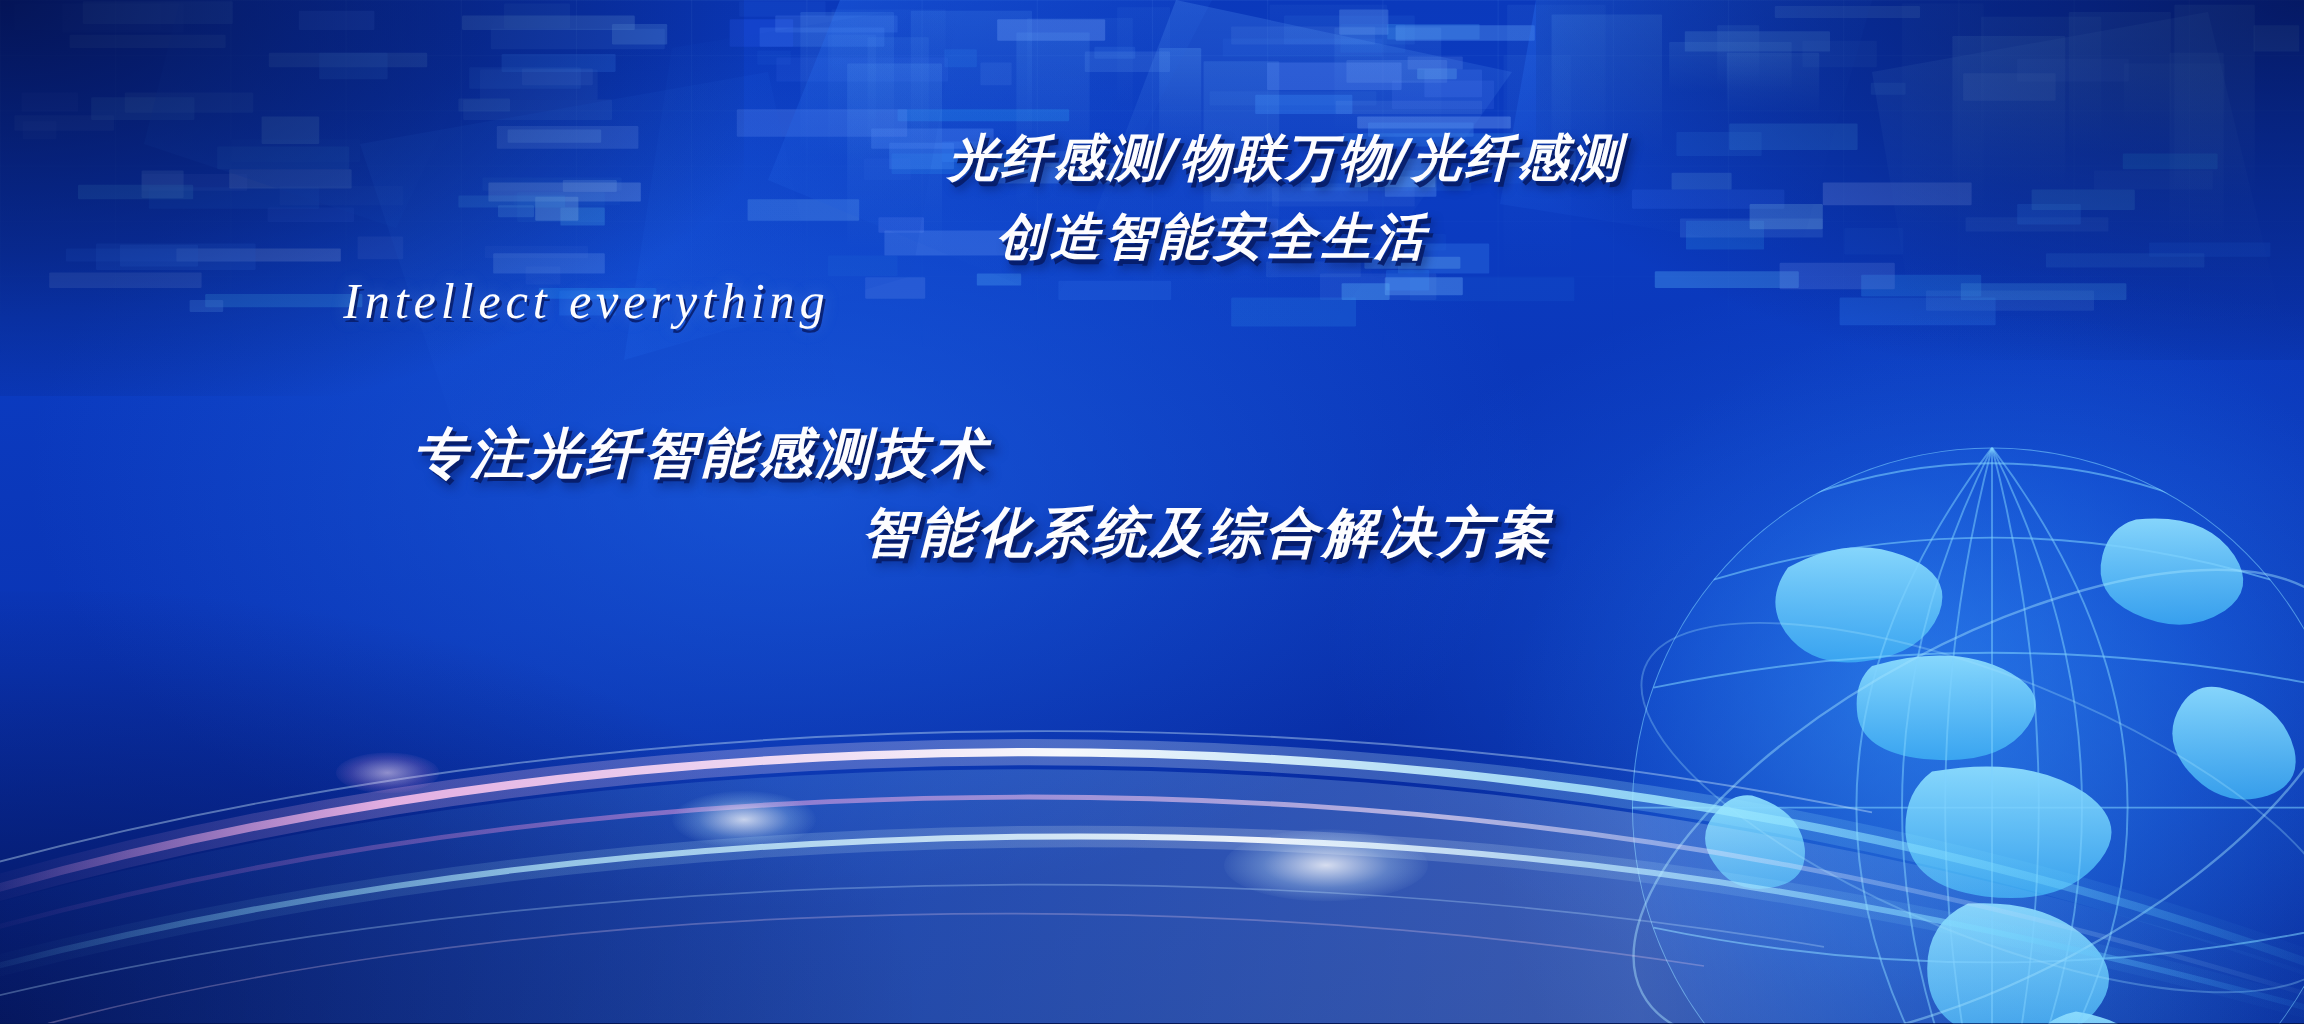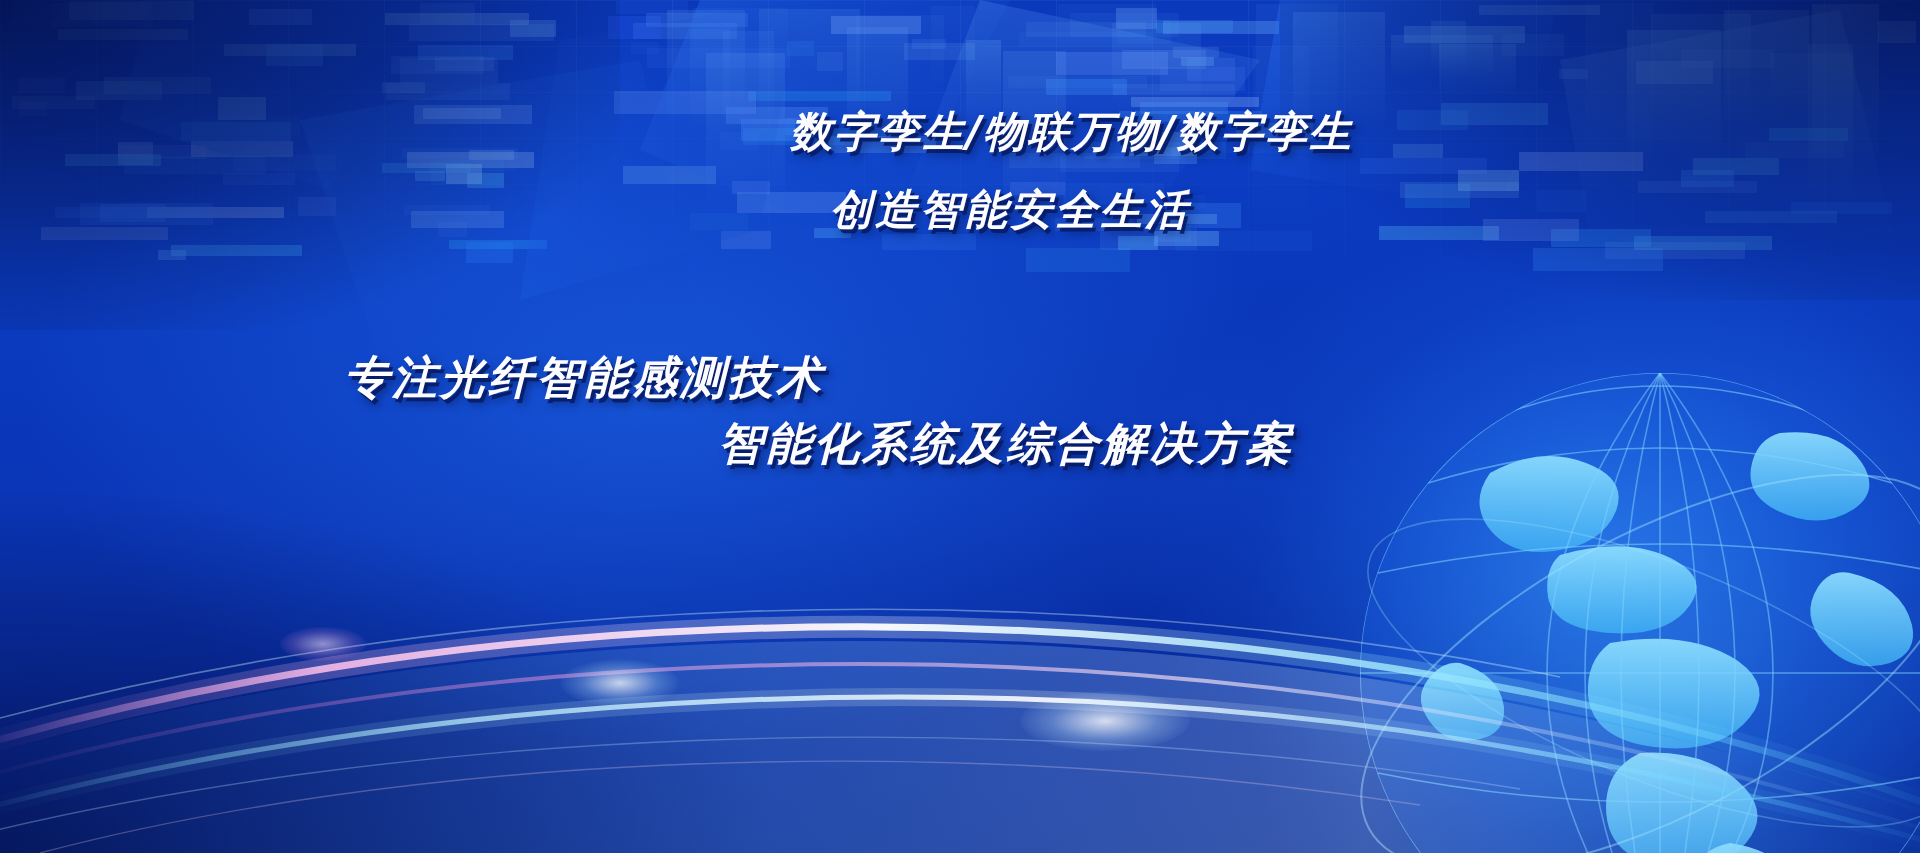--- a/index.html
+++ b/index.html
@@ -77,21 +77,20 @@
     left:790px;top:104px;
     font-family:"DejaVu Sans","Liberation Sans",sans-serif;
     font-size:42px;font-weight:bold;font-style:italic;letter-spacing:2px;
     text-shadow:3px 4px 0 rgba(7,28,104,.92), 5px 6px 8px rgba(3,14,64,.55);
   }
   .tag2{
     left:830px;top:170px;
     font-family:"DejaVu Sans","Liberation Sans",sans-serif;
     font-size:42px;font-weight:bold;font-style:italic;letter-spacing:3px;
     text-shadow:3px 4px 0 rgba(7,28,104,.92), 5px 6px 8px rgba(3,14,64,.55);
-    margin-top:12px;
   }
 
   .line3{
     left:344px;top:348px;
     font-family:"DejaVu Sans","Liberation Sans",sans-serif;
     font-size:45px;font-weight:bold;font-style:italic;letter-spacing:3px;
     text-shadow:3px 4px 0 rgba(7,28,104,.92), 5px 6px 9px rgba(3,14,64,.55);
   }
   .line4{
     left:718px;top:414px;
@@ -422,22 +421,23 @@
 
     <div class="flare" style="left:560px;bottom:146px;width:120px;height:48px;
                 background:radial-gradient(ellipse at 50% 50%, rgba(255,255,255,.75) 0%, rgba(190,230,255,.25) 45%, rgba(120,200,255,0) 72%);"></div>
     <div class="flare" style="left:1020px;bottom:102px;width:170px;height:60px;
                 background:radial-gradient(ellipse at 50% 50%, rgba(255,255,255,.80) 0%, rgba(210,240,255,.28) 44%, rgba(120,200,255,0) 74%);"></div>
     <div class="flare" style="left:280px;bottom:192px;width:86px;height:34px;
                 background:radial-gradient(ellipse at 50% 50%, rgba(255,225,248,.55) 0%, rgba(255,160,230,.18) 50%, rgba(255,140,220,0) 76%);"></div>
   </div>
 
 
-
-  <div class="txt tag1">数字孪生/物联万物/数字孪生</div>
+  <div class="txt sub-en">Intellect everything</div>
+
+  <div class="txt tag1">光纤感测/物联万物/光纤感测</div>
 
   <div class="txt tag2">创造智能安全生活</div>
 
   <div class="txt line3">专注光纤智能感测技术</div>
 
   <div class="txt line4">智能化系统及综合解决方案</div>
 
 </div>
 
 </body></html>

